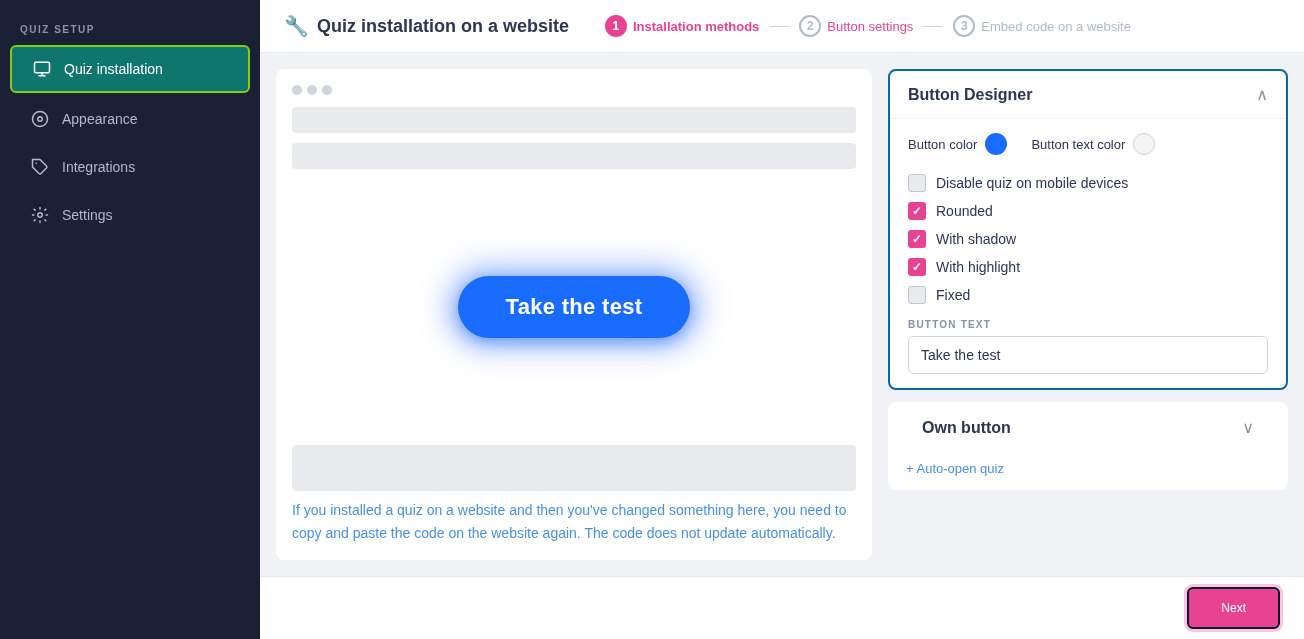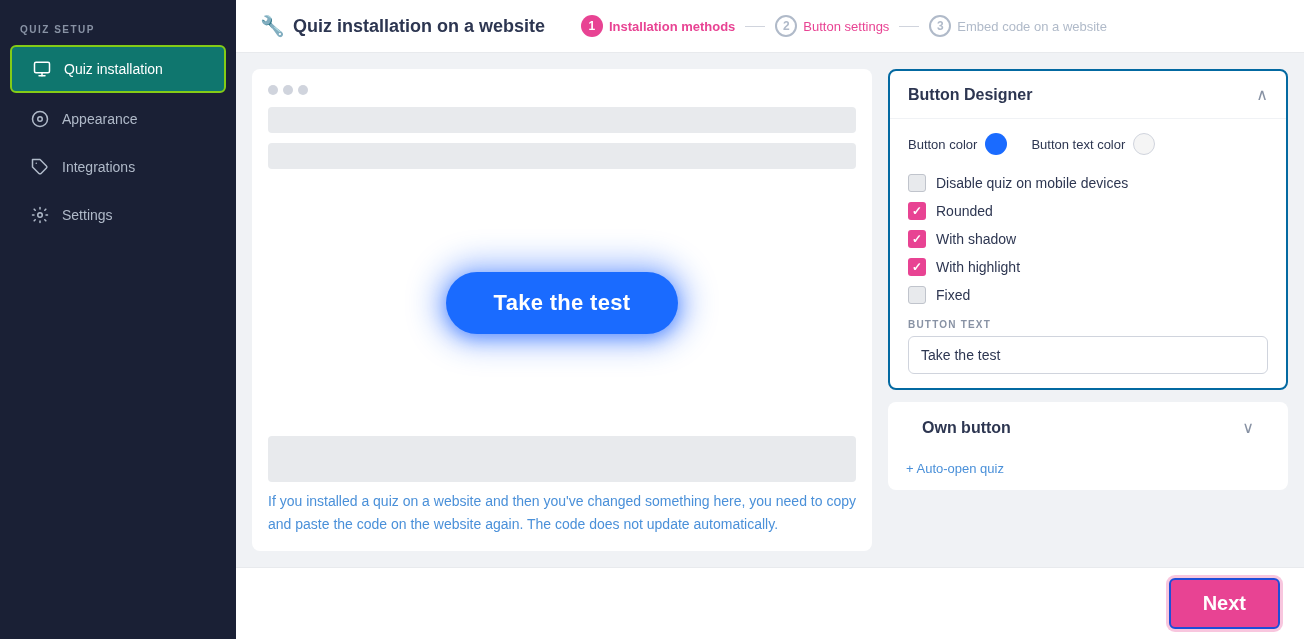--- a/index.html
+++ b/index.html
@@ -1,20 +1,20 @@
 <!DOCTYPE html>
 <html><head>
   <meta charset="utf-8">
   <style>
     * { box-sizing: border-box; margin: 0; padding: 0; }
     body { font-family: 'Segoe UI', Arial, sans-serif; background: #1a2035; display: flex; height: 639px; overflow: hidden; }
 
     
     .sidebar {
-      width: 236px;
+      width: 260px;
       background: #1a2035;
       color: #fff;
       display: flex;
       flex-direction: column;
       padding: 0;
       flex-shrink: 0;
     }
     .sidebar-section-label {
       font-size: 10px;
       letter-spacing: 1.5px;
@@ -284,25 +284,25 @@
       border-top: 1px solid #e8eaed;
       padding: 10px 24px;
       display: flex;
       justify-content: flex-end;
       align-items: center;
       flex-shrink: 0;
     }
     .next-button {
       background: #e84393;
       color: #fff;
-      font-size: 20px;
-      font-weight: 700;
+      font-size: 12px;
+      font-weight: 400;
       padding: 12px 32px;
       border-radius: 6px;
-      border: 2px solid #1d4ed8;
+      border: 2px solid #0f172a;
       cursor: pointer;
       box-shadow: 0 0 0 3px rgba(232, 67, 147, 0.3);
     }
 
     
     .right-panel::-webkit-scrollbar { width: 6px; }
     .right-panel::-webkit-scrollbar-track { background: transparent; }
     .right-panel::-webkit-scrollbar-thumb { background: #c0c4cc; border-radius: 3px; }
 
     .chevron-up::before { content: '∧'; font-size: 16px; color: #8892a4; }

